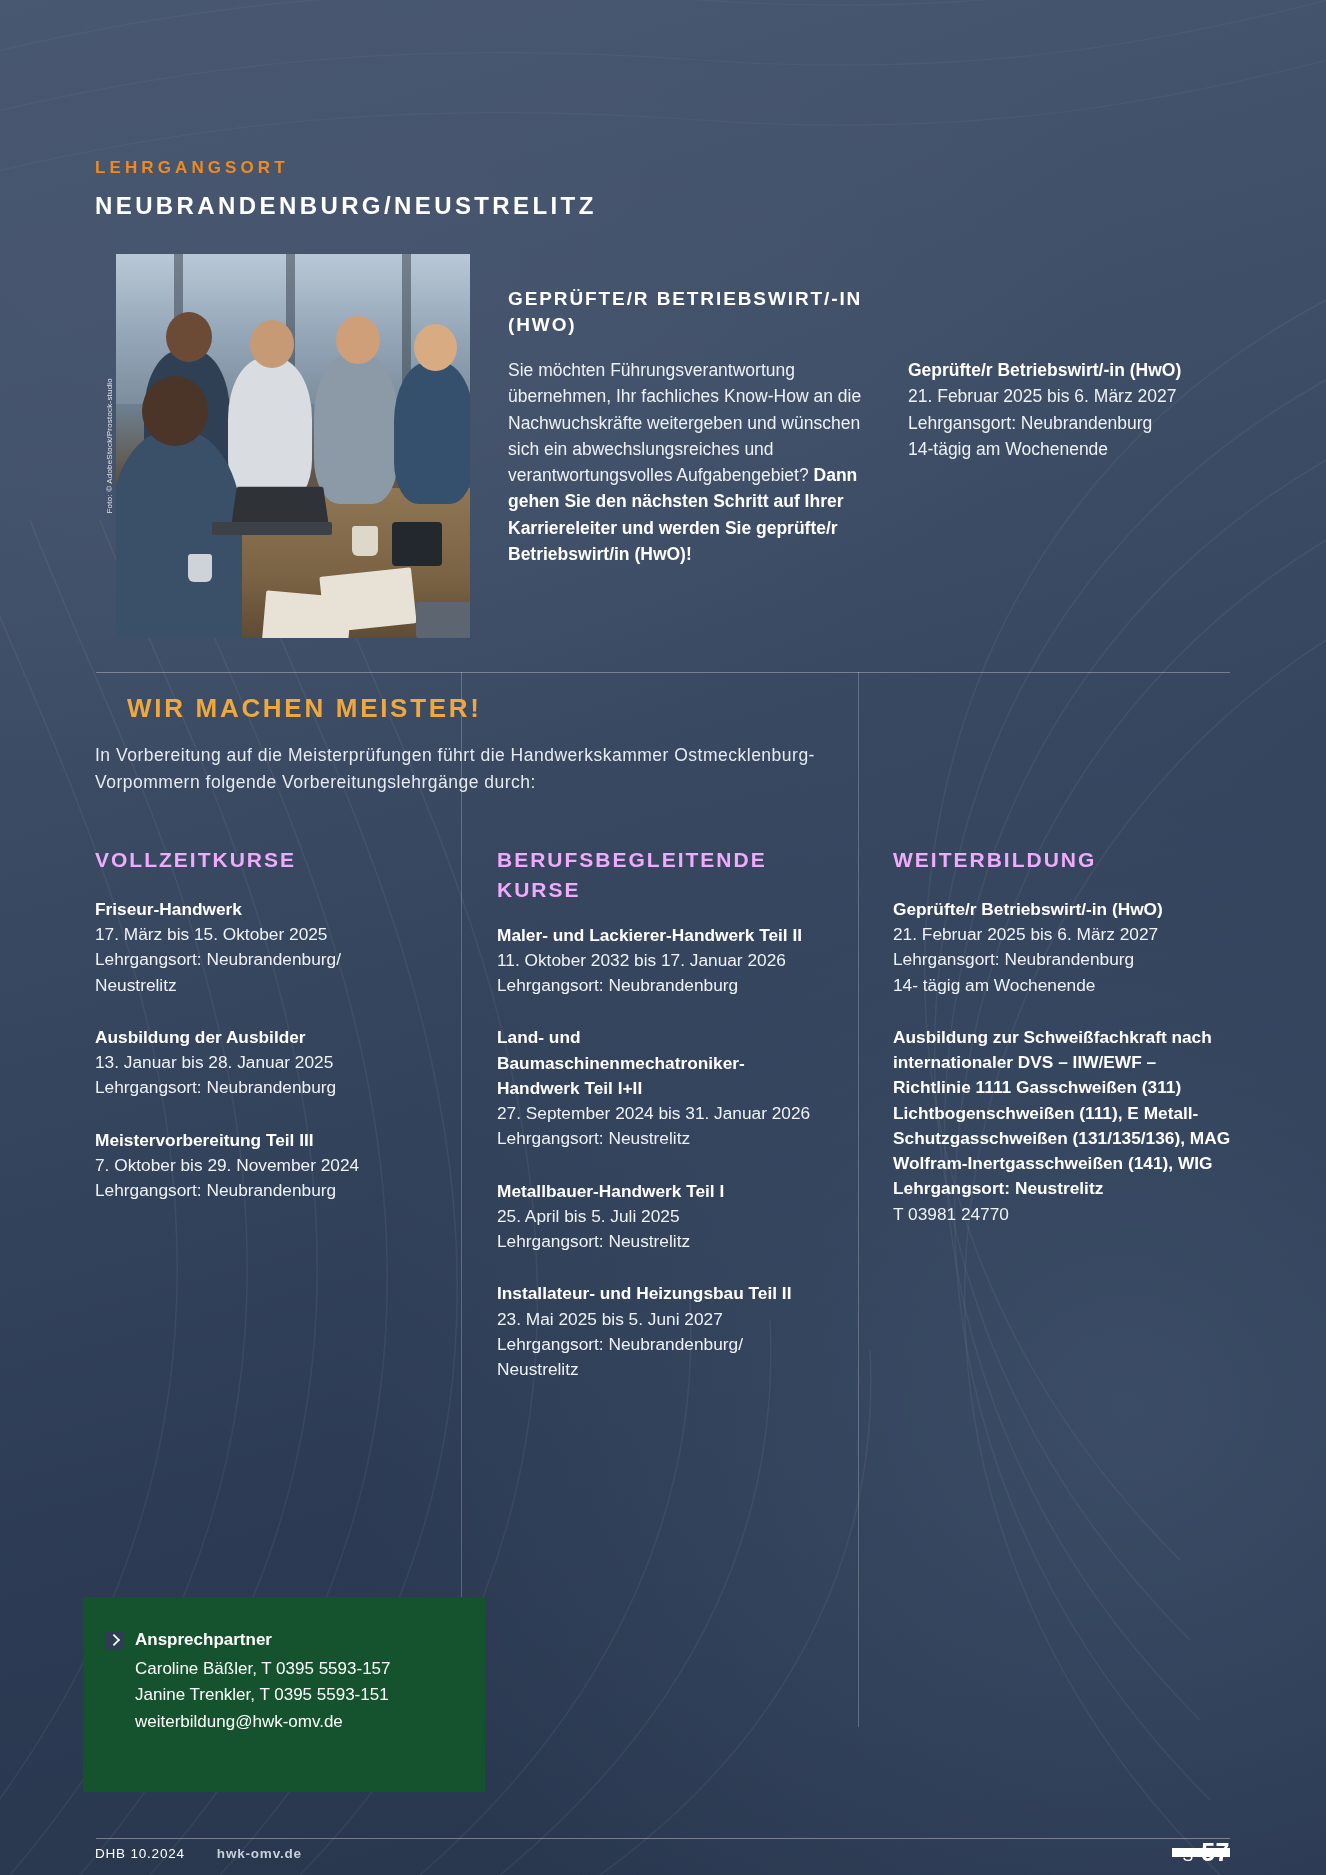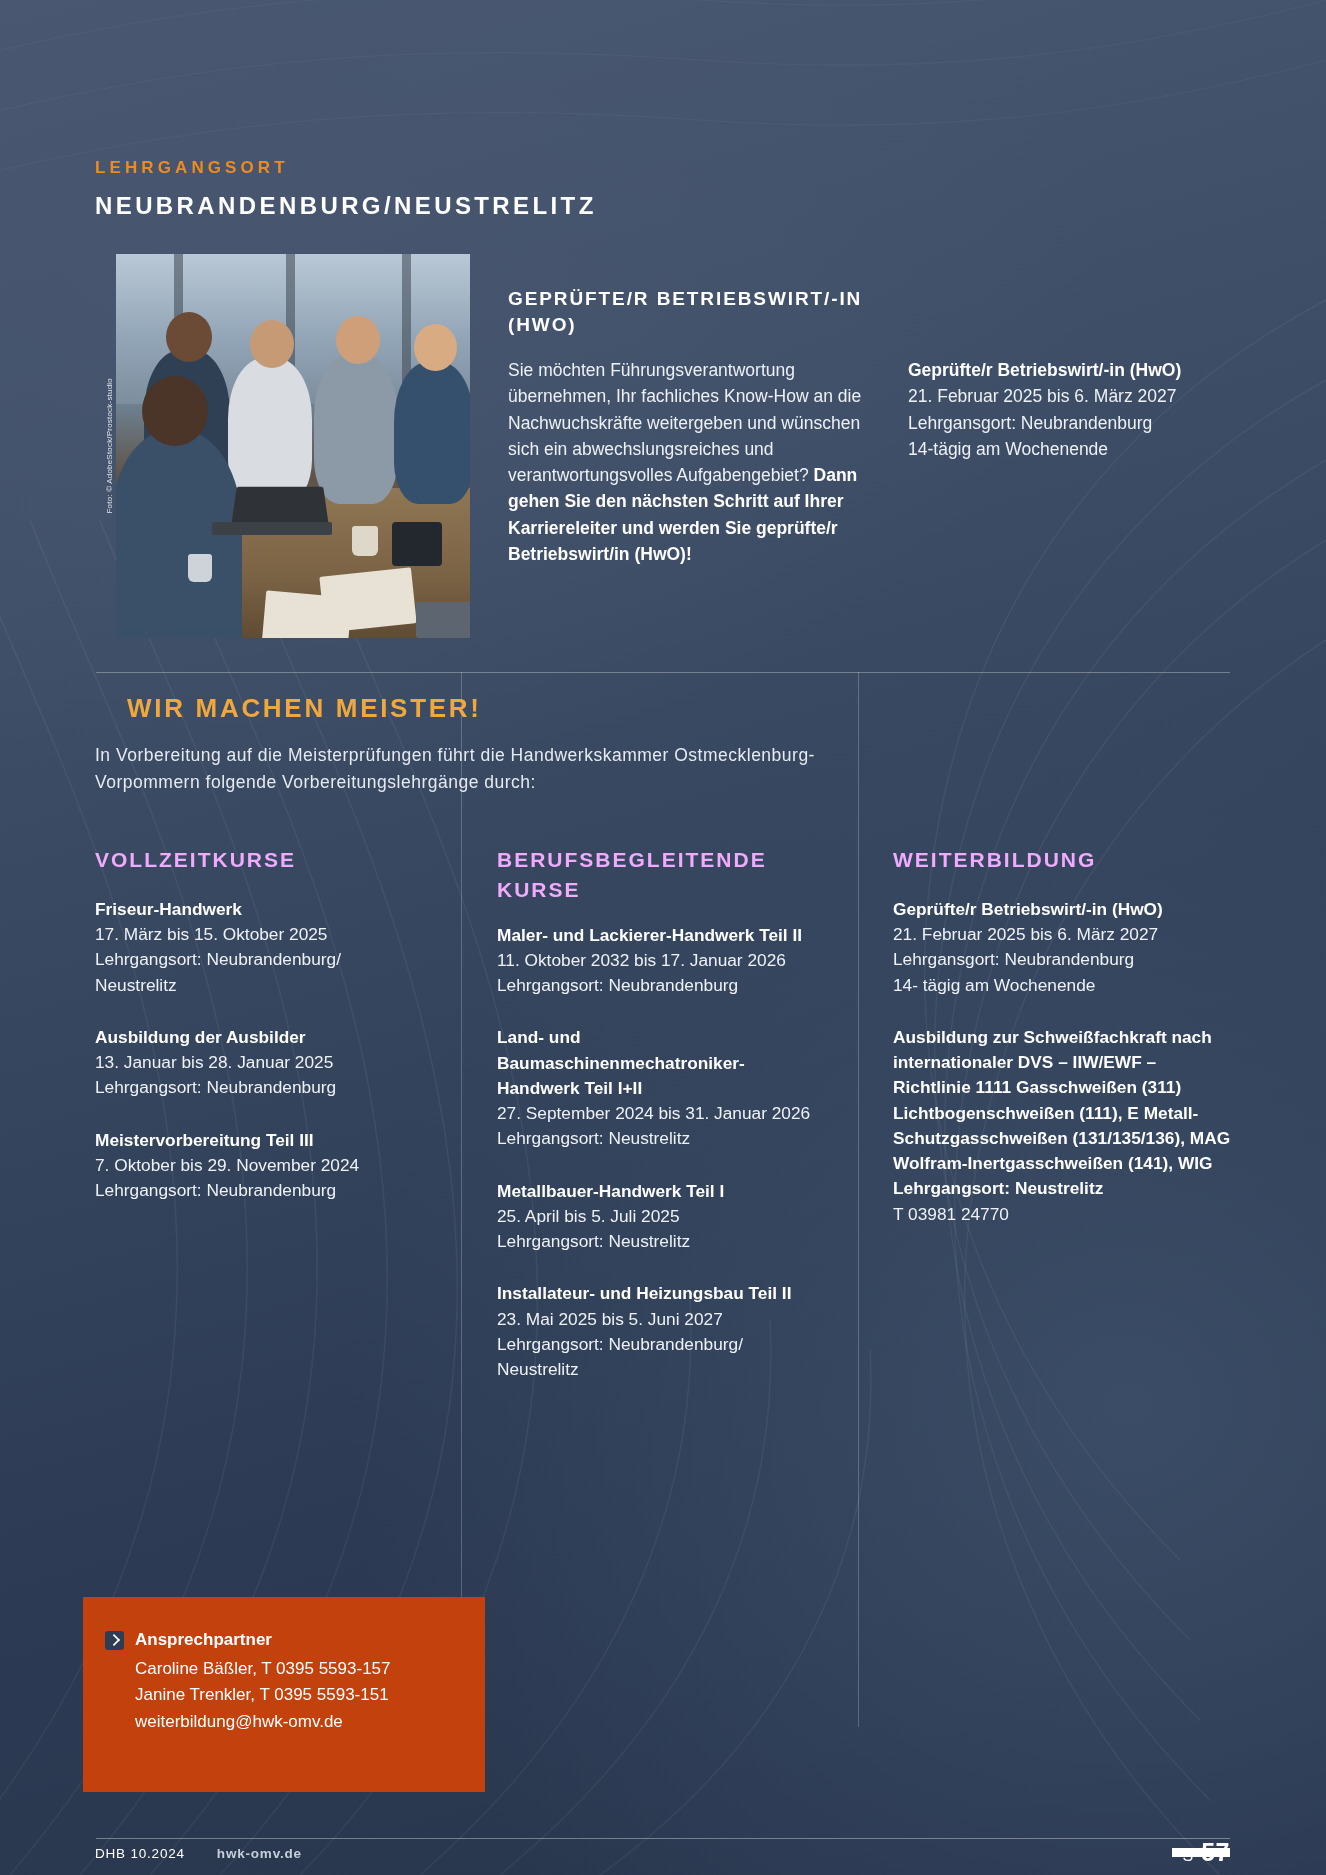--- a/index.html
+++ b/index.html
@@ -291,21 +291,21 @@
   .vrule.a { left: 461px; }
   .vrule.b { left: 858px; }
 
   
   .orange-box {
     position: absolute;
     left: 83px;
     top: 1597px;
     width: 402px;
     height: 195px;
-    background: #c2410c;
+    background: #14532d;
   }
   .orange-inner {
     position: absolute;
     left: 22px;
     top: 30px;
     width: 350px;
     font-size: 17px;
     line-height: 1.57;
     color: #ffffff;
   }

